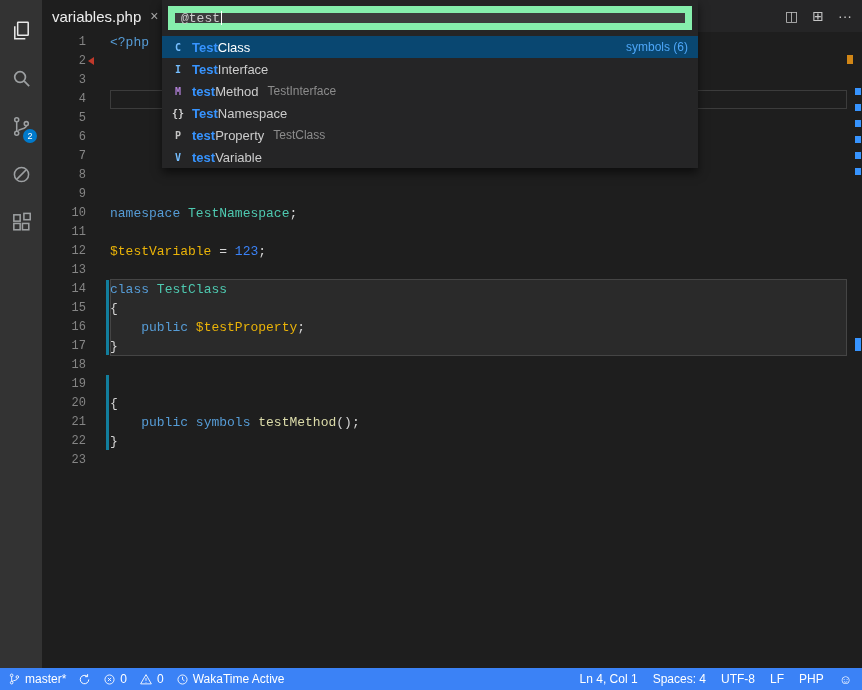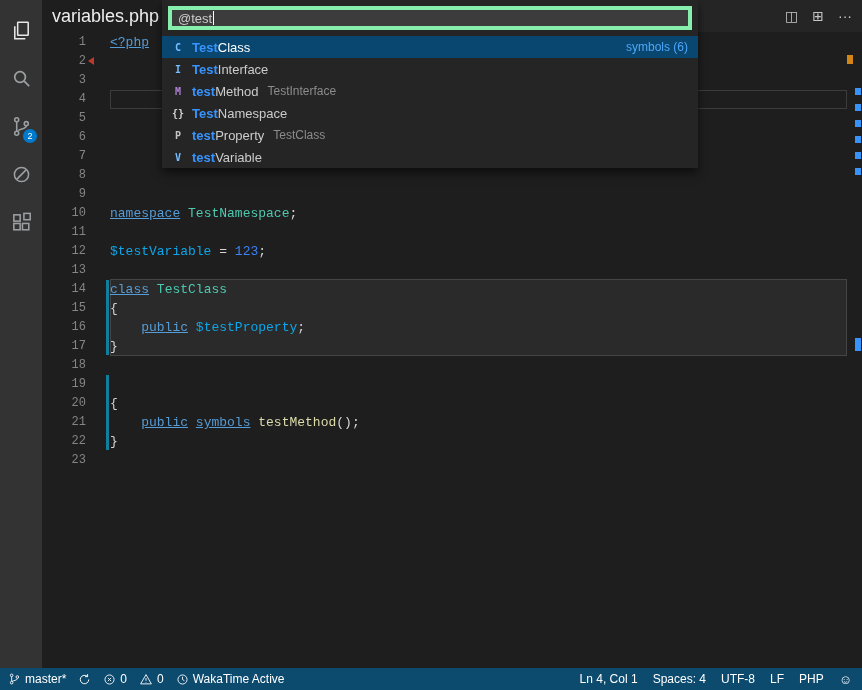--- a/index.html
+++ b/index.html
@@ -10,34 +10,34 @@
 
   
   .activity-bar { position:absolute; left:0; top:0; width:42px; bottom:22px; background:#333333; padding-top:6px; z-index:5; }
   .activity-item { width:42px; height:48px; display:flex; align-items:center; justify-content:center; position:relative; cursor:pointer; }
   .activity-item svg { display:block; }
   .scm-badge { position:absolute; right:5px; bottom:7px; min-width:14px; height:14px; border-radius:8px; background:#007ACC; color:#FFFFFF; font-size:9px; line-height:14px; text-align:center; padding:0 2px; }
 
   
   .tab-bar { position:absolute; left:42px; top:0; right:0; height:32px; background:#252526; z-index:1; }
   .tab { position:absolute; left:0; top:0; height:32px; background:#1E1E1E; display:flex; align-items:center; padding:0 10px; gap:9px; cursor:pointer; }
-  .tab-title { color:#EDEDED; font-size:18px; }
+  .tab-title { color:#EDEDED; font-size:15px; }
   .tab-close { color:#ABABAB; font-size:14px; line-height:14px; }
   .editor-actions { position:absolute; right:10px; top:0; height:32px; display:flex; align-items:center; gap:14px; color:#C5C5C5; font-size:14px; }
   .editor-actions span { cursor:pointer; }
 
   
   .editor { position:absolute; left:42px; top:32px; right:0; bottom:22px; background:#1E1E1E; font-family:"Liberation Mono","DejaVu Sans Mono",monospace; font-size:13px; z-index:1; }
   .code-lines { position:relative; z-index:2; padding-top:1px; }
   .code-row { display:flex; height:19px; line-height:19px; }
   .ln { width:68px; padding-right:24px; text-align:right; color:#858585; font-size:12px; flex:none; }
   .code { white-space:pre; color:#D4D4D4; }
-  .tk-kw { color:#569CD6;text-decoration:underline; }
+  .tk-kw { color:#569CD6; }
   .tk-ty { color:#4EC9B0; }
-  .tk-va { color:#0ea5e9; }
+  .tk-va { color:#eab308; }
   .tk-nu { color:#3b82f6; }
   .tk-fn { color:#DCDCAA; }
   .tk-pl { color:#D4D4D4; }
 
   
   .current-line-box { position:absolute; left:68px; right:15px; top:58px; height:19px; border:1px solid #3C3C3C; z-index:1; }
   .range-highlight { position:absolute; left:68px; right:15px; top:247px; height:77px; background:rgba(255,255,255,0.055); border:1px solid rgba(255,255,255,0.13); z-index:1; }
   .chg-bar { position:absolute; left:64px; width:3px; background:#127E9D; z-index:3; }
   .chg1 { top:248px; height:75px; }
   .chg2 { top:343px; height:75px; }
@@ -47,40 +47,40 @@
   .ruler { position:absolute; right:0; top:0; width:15px; bottom:0; z-index:4; }
   .rmark { position:absolute; }
   .rm-orange { top:23px; right:9px; width:6px; height:9px; background:#D18616; }
   .rm-blue { right:1px; width:6px; height:7px; background:#3794FF; }
   .rb1{top:56px} .rb2{top:72px} .rb3{top:88px} .rb4{top:104px} .rb5{top:120px} .rb6{top:136px}
   .rb7{top:306px; height:13px}
 
   
   .quick-open { position:absolute; left:162px; top:0; width:536px; background:#252526; box-shadow:0 5px 9px rgba(0,0,0,0.55); z-index:20; }
   .qo-input-wrap { padding:6px; }
-  .qo-input { height:24px; background:#3C3C3C; border:4px solid #86efac; color:#CCCCCC; font-size:13px; padding:0 6px; display:flex; align-items:center; cursor:text; }
+  .qo-input { height:24px; background:#3C3C3C; border:7px solid #86efac; color:#CCCCCC; font-size:13px; padding:0 6px; display:flex; align-items:center; cursor:text;font-family:Liberation Mono, monospace; }
   .caret { display:inline-block; width:1px; height:14px; background:#FFFFFF; margin-left:1px; }
   .qo-list { padding-bottom:0; }
   .qo-row { height:22px; display:flex; align-items:center; padding:0 10px 0 8px; font-size:13px; color:#BBBBBB; cursor:pointer; }
   .qo-row.sel { background:#094771; color:#FFFFFF; }
   .qo-icon { width:16px; flex:none; margin-right:6px; text-align:center; font-weight:bold; font-size:10px; font-family:"DejaVu Sans Mono","Liberation Mono",monospace; }
   .ic-class { color:#75BEFF; }
   .ic-interface { color:#75BEFF; }
   .ic-method { color:#B180D7; }
   .ic-namespace { color:#D4D4D4; font-size:10px; font-weight:bold; }
   .ic-property { color:#C5C5C5; }
   .ic-variable { color:#75BEFF; }
   .qo-match { color:#3794FF; font-weight:bold; }
   .qo-rest { color:#CCCCCC; }
   .qo-row.sel .qo-rest { color:#FFFFFF; }
   .qo-desc { color:#8C8C8C; margin-left:9px; font-size:12px; }
   .qo-badge { margin-left:auto; color:#4DA6F8; font-size:12px; }
 
   
-  .status-bar { position:absolute; left:0; right:0; bottom:0; height:22px; background:#0c4a6e; color:#FFFFFF; font-size:12px; display:flex; align-items:center; padding:0 10px 0 8px; z-index:30; }
+  .status-bar { position:absolute; left:0; right:0; bottom:0; height:22px; background:#3b82f6; color:#FFFFFF; font-size:12px; display:flex; align-items:center; padding:0 10px 0 8px; z-index:30; }
   .sb-item { display:flex; align-items:center; gap:4px; margin-right:12px; cursor:pointer; white-space:nowrap; }
   .sb-right { margin-left:auto; display:flex; align-items:flex-end; }
   .sb-right .sb-item { margin-right:0; margin-left:15px; }
   .sb-item svg { display:block; }
   .smiley { font-size:13px; line-height:13px; }
 </style>
 </head>
 <body>
 
 <div class="app">

